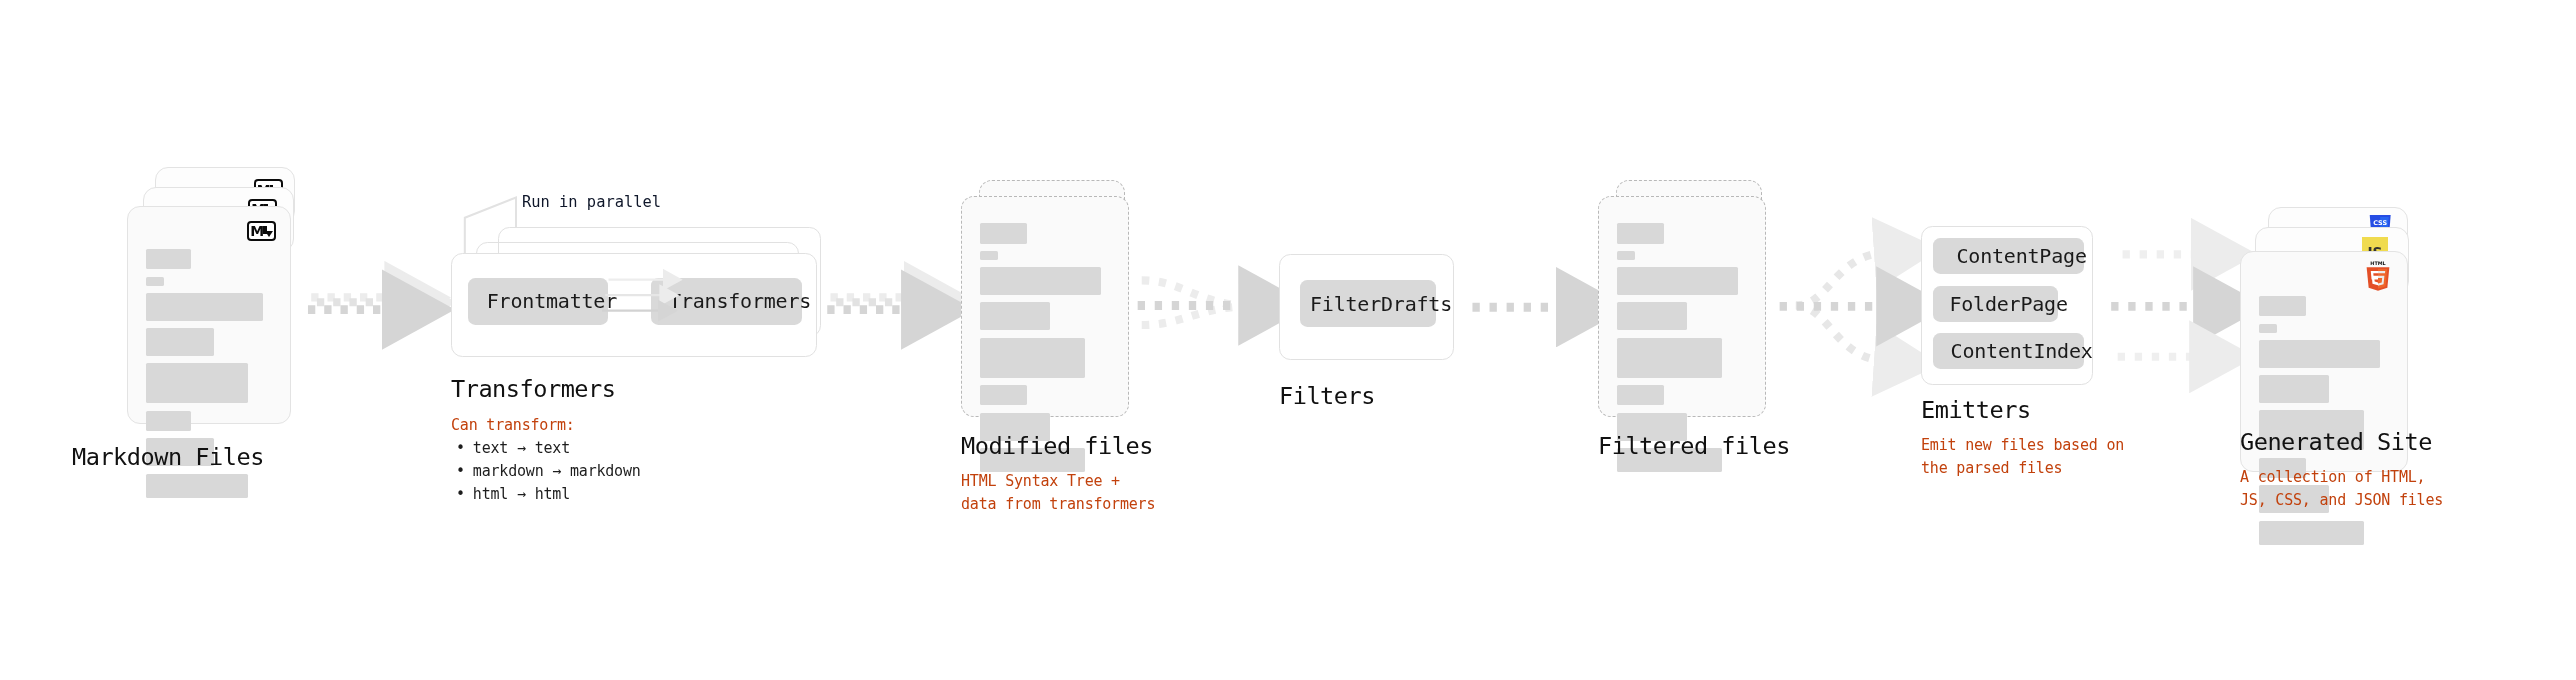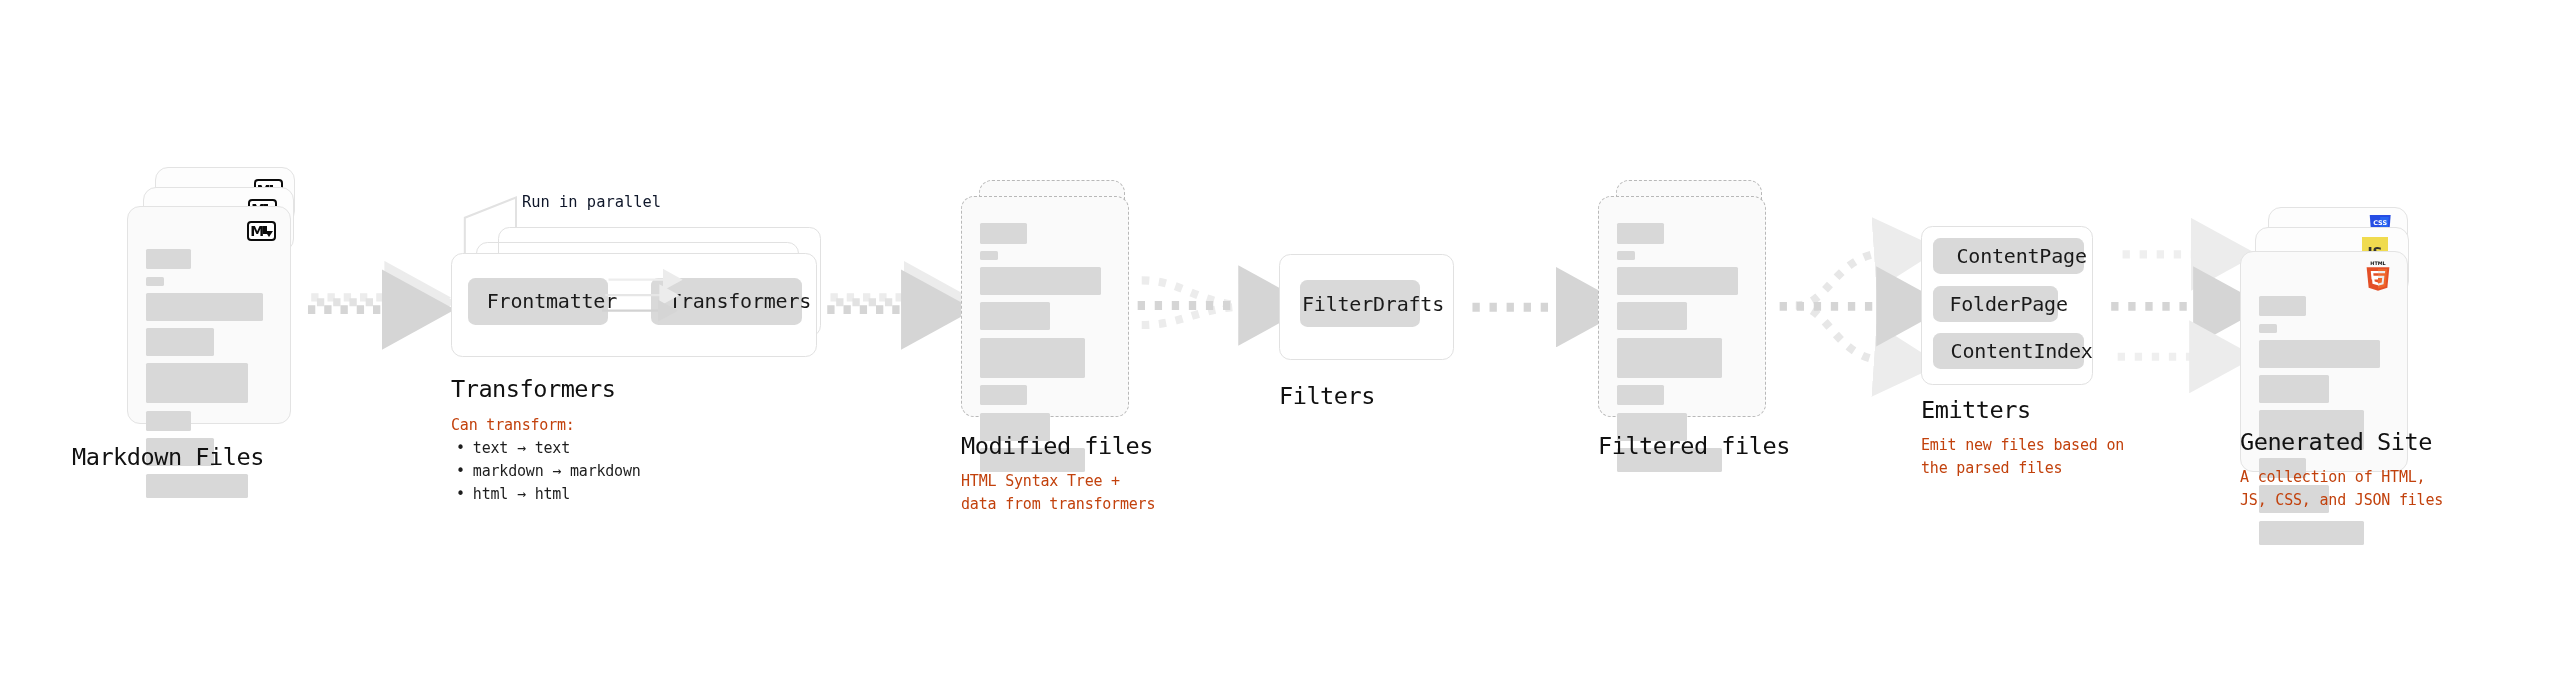--- a/index.html
+++ b/index.html
@@ -294,21 +294,21 @@
           </div>
       </div>
     </div>
   </div>
   <div class="caption-title" style="left:961px; top:432px;">Modified files</div>
   <div class="caption-sub" style="left:961px; top:470px;">HTML Syntax Tree +
 data from transformers</div>
 
   <div class="node" style="left:1279px; top:254px;">
     <div class="groupbox" style="left:0; top:0; width:175px; height:106px;">
-      <div class="chip" style="left:19.5px; top:25px; width:120px; height:47px;">FilterDrafts</div>
+      <div class="chip" style="left:19.5px; top:25px; width:136px; height:47px;">FilterDrafts</div>
     </div>
   </div>
   <div class="caption-title" style="left:1279px; top:382px;">Filters</div>
 
   <div class="node" style="left:1598px; top:180px;">
     <div class="doc-stack" style="width:179px; height:236px;">
       <div class="doc dashed" style="left:18px; top:0px; width:146px; height:57px;"></div>
       <div class="doc dashed" style="left:0px; top:16.3px; width:168px; height:221px;">
         <div class="doc-body" style="top:26px;">
             <div class="bar" style="width: 36%; height: 20.3px;"></div>

